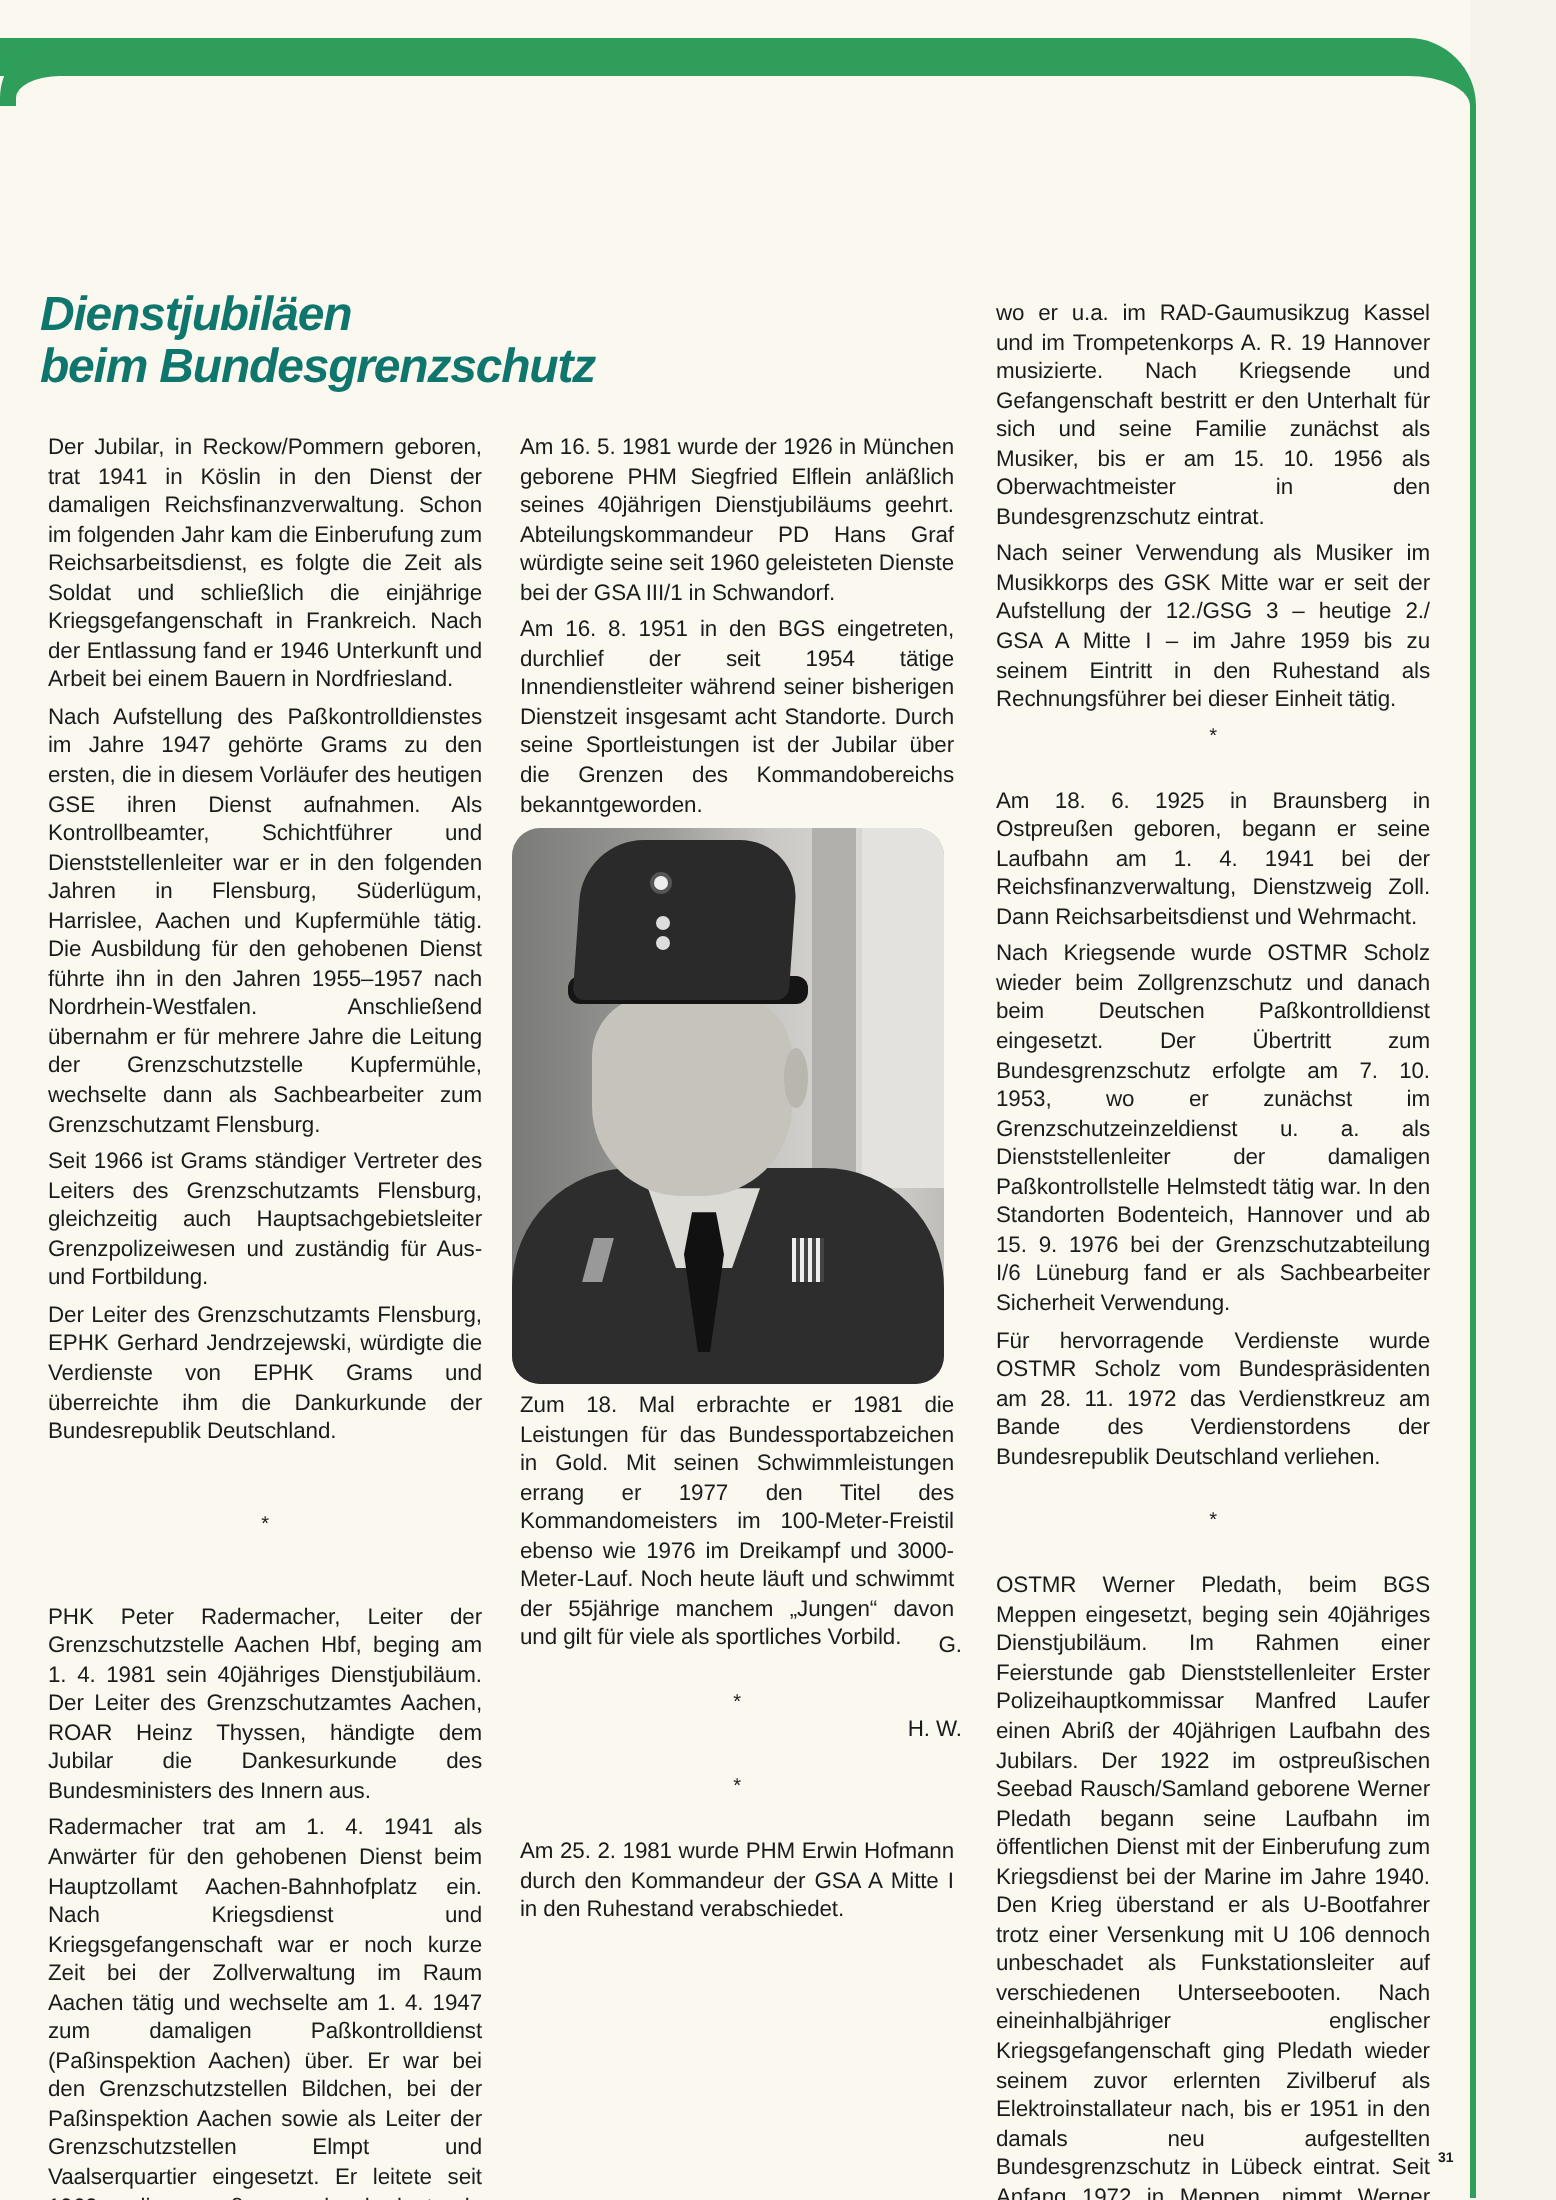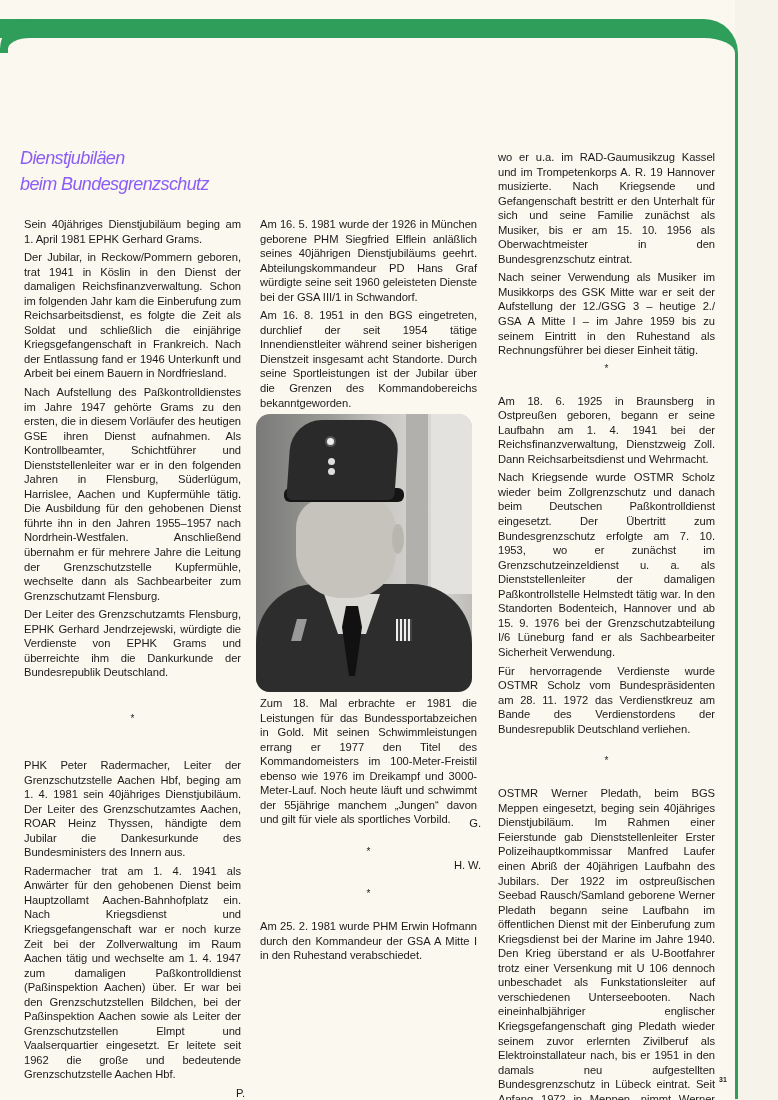--- a/index.html
+++ b/index.html
@@ -21,23 +21,23 @@
     box-sizing:border-box;
   }
   .frame-leftcurve {
     position:absolute; left:0; top:19px; width:30px; height:34px;
     border-left:8px solid #2e9e5a; border-top:19px solid #2e9e5a;
     border-top-left-radius:32px; box-sizing:border-box;
   }
   .title {
     position:absolute; left:20px; top:145px;
     font-family:"Liberation Sans", sans-serif;
-    font-weight:normal; font-style:italic;
-    font-size:18px; line-height:26px; letter-spacing:-0.6px;
-    color:#8b5cf6;
+    font-weight:bold; font-style:italic;
+    font-size:24px; line-height:26px; letter-spacing:-0.6px;
+    color:#0f766e;
   }
   .title div { white-space:nowrap; }
   .col {
     position:absolute; width:225px;
     font-size:11.2px; line-height:14.55px;
     text-align:justify; letter-spacing:-0.05px;
   }
   .col p { margin:4px; }
   .col .gap { height:14px; }
   .star {
@@ -73,23 +73,23 @@
 <div class="grain"></div>
 <div class="frame"></div>
 <div class="frame-leftcurve"></div>
 
 <div class="title">
   <div>Dienstjubiläen</div>
   <div>beim Bundesgrenzschutz</div>
 </div>
 
 <div class="col" style="left:20px; top:213px;">
-  <p>Sein 40jähriges Dienstjubiläum beging am 1. April 1981 EPHK Gerhard Grams.</p>
   <p>Der Jubilar, in Reckow/Pommern geboren, trat 1941 in Köslin in den Dienst der damaligen Reichsfinanzverwaltung. Schon im folgenden Jahr kam die Einberufung zum Reichsarbeitsdienst, es folgte die Zeit als Soldat und schließlich die einjährige Kriegsgefangenschaft in Frankreich. Nach der Entlassung fand er 1946 Unterkunft und Arbeit bei einem Bauern in Nordfriesland.</p>
   <p>Nach Aufstellung des Paßkontrolldienstes im Jahre 1947 gehörte Grams zu den ersten, die in diesem Vorläufer des heutigen GSE ihren Dienst aufnahmen. Als Kontrollbeamter, Schichtführer und Dienststellenleiter war er in den folgenden Jahren in Flensburg, Süderlügum, Harrislee, Aachen und Kupfermühle tätig. Die Ausbildung für den gehobenen Dienst führte ihn in den Jahren 1955–1957 nach Nordrhein-Westfalen. Anschließend übernahm er für mehrere Jahre die Leitung der Grenzschutzstelle Kupfermühle, wechselte dann als Sachbearbeiter zum Grenzschutzamt Flensburg.</p>
+  <p>Seit 1966 ist Grams ständiger Vertreter des Leiters des Grenzschutzamts Flensburg, gleichzeitig auch Hauptsachgebietsleiter Grenzpolizeiwesen und zuständig für Aus- und Fortbildung.</p>
   <p>Der Leiter des Grenzschutzamts Flensburg, EPHK Gerhard Jendrzejewski, würdigte die Verdienste von EPHK Grams und überreichte ihm die Dankurkunde der Bundesrepublik Deutschland.</p>
   <div class="gap"></div>
     <div class="gap"></div>
   <div class="star">*</div>
   <div class="gap"></div>
     <div class="gap"></div>
   <p>PHK Peter Radermacher, Leiter der Grenzschutzstelle Aachen Hbf, beging am 1. 4. 1981 sein 40jähriges Dienstjubiläum. Der Leiter des Grenzschutzamtes Aachen, ROAR Heinz Thyssen, händigte dem Jubilar die Dankesurkunde des Bundesministers des Innern aus.</p>
   <p>Radermacher trat am 1. 4. 1941 als Anwärter für den gehobenen Dienst beim Hauptzollamt Aachen-Bahnhofplatz ein. Nach Kriegsdienst und Kriegsgefangenschaft war er noch kurze Zeit bei der Zollverwaltung im Raum Aachen tätig und wechselte am 1. 4. 1947 zum damaligen Paßkontrolldienst (Paßinspektion Aachen) über. Er war bei den Grenzschutzstellen Bildchen, bei der Paßinspektion Aachen sowie als Leiter der Grenzschutzstellen Elmpt und Vaalserquartier eingesetzt. Er leitete seit 1962 die große und bedeutende Grenzschutzstelle Aachen Hbf.</p>
   <div class="sig">
       <span></span>

